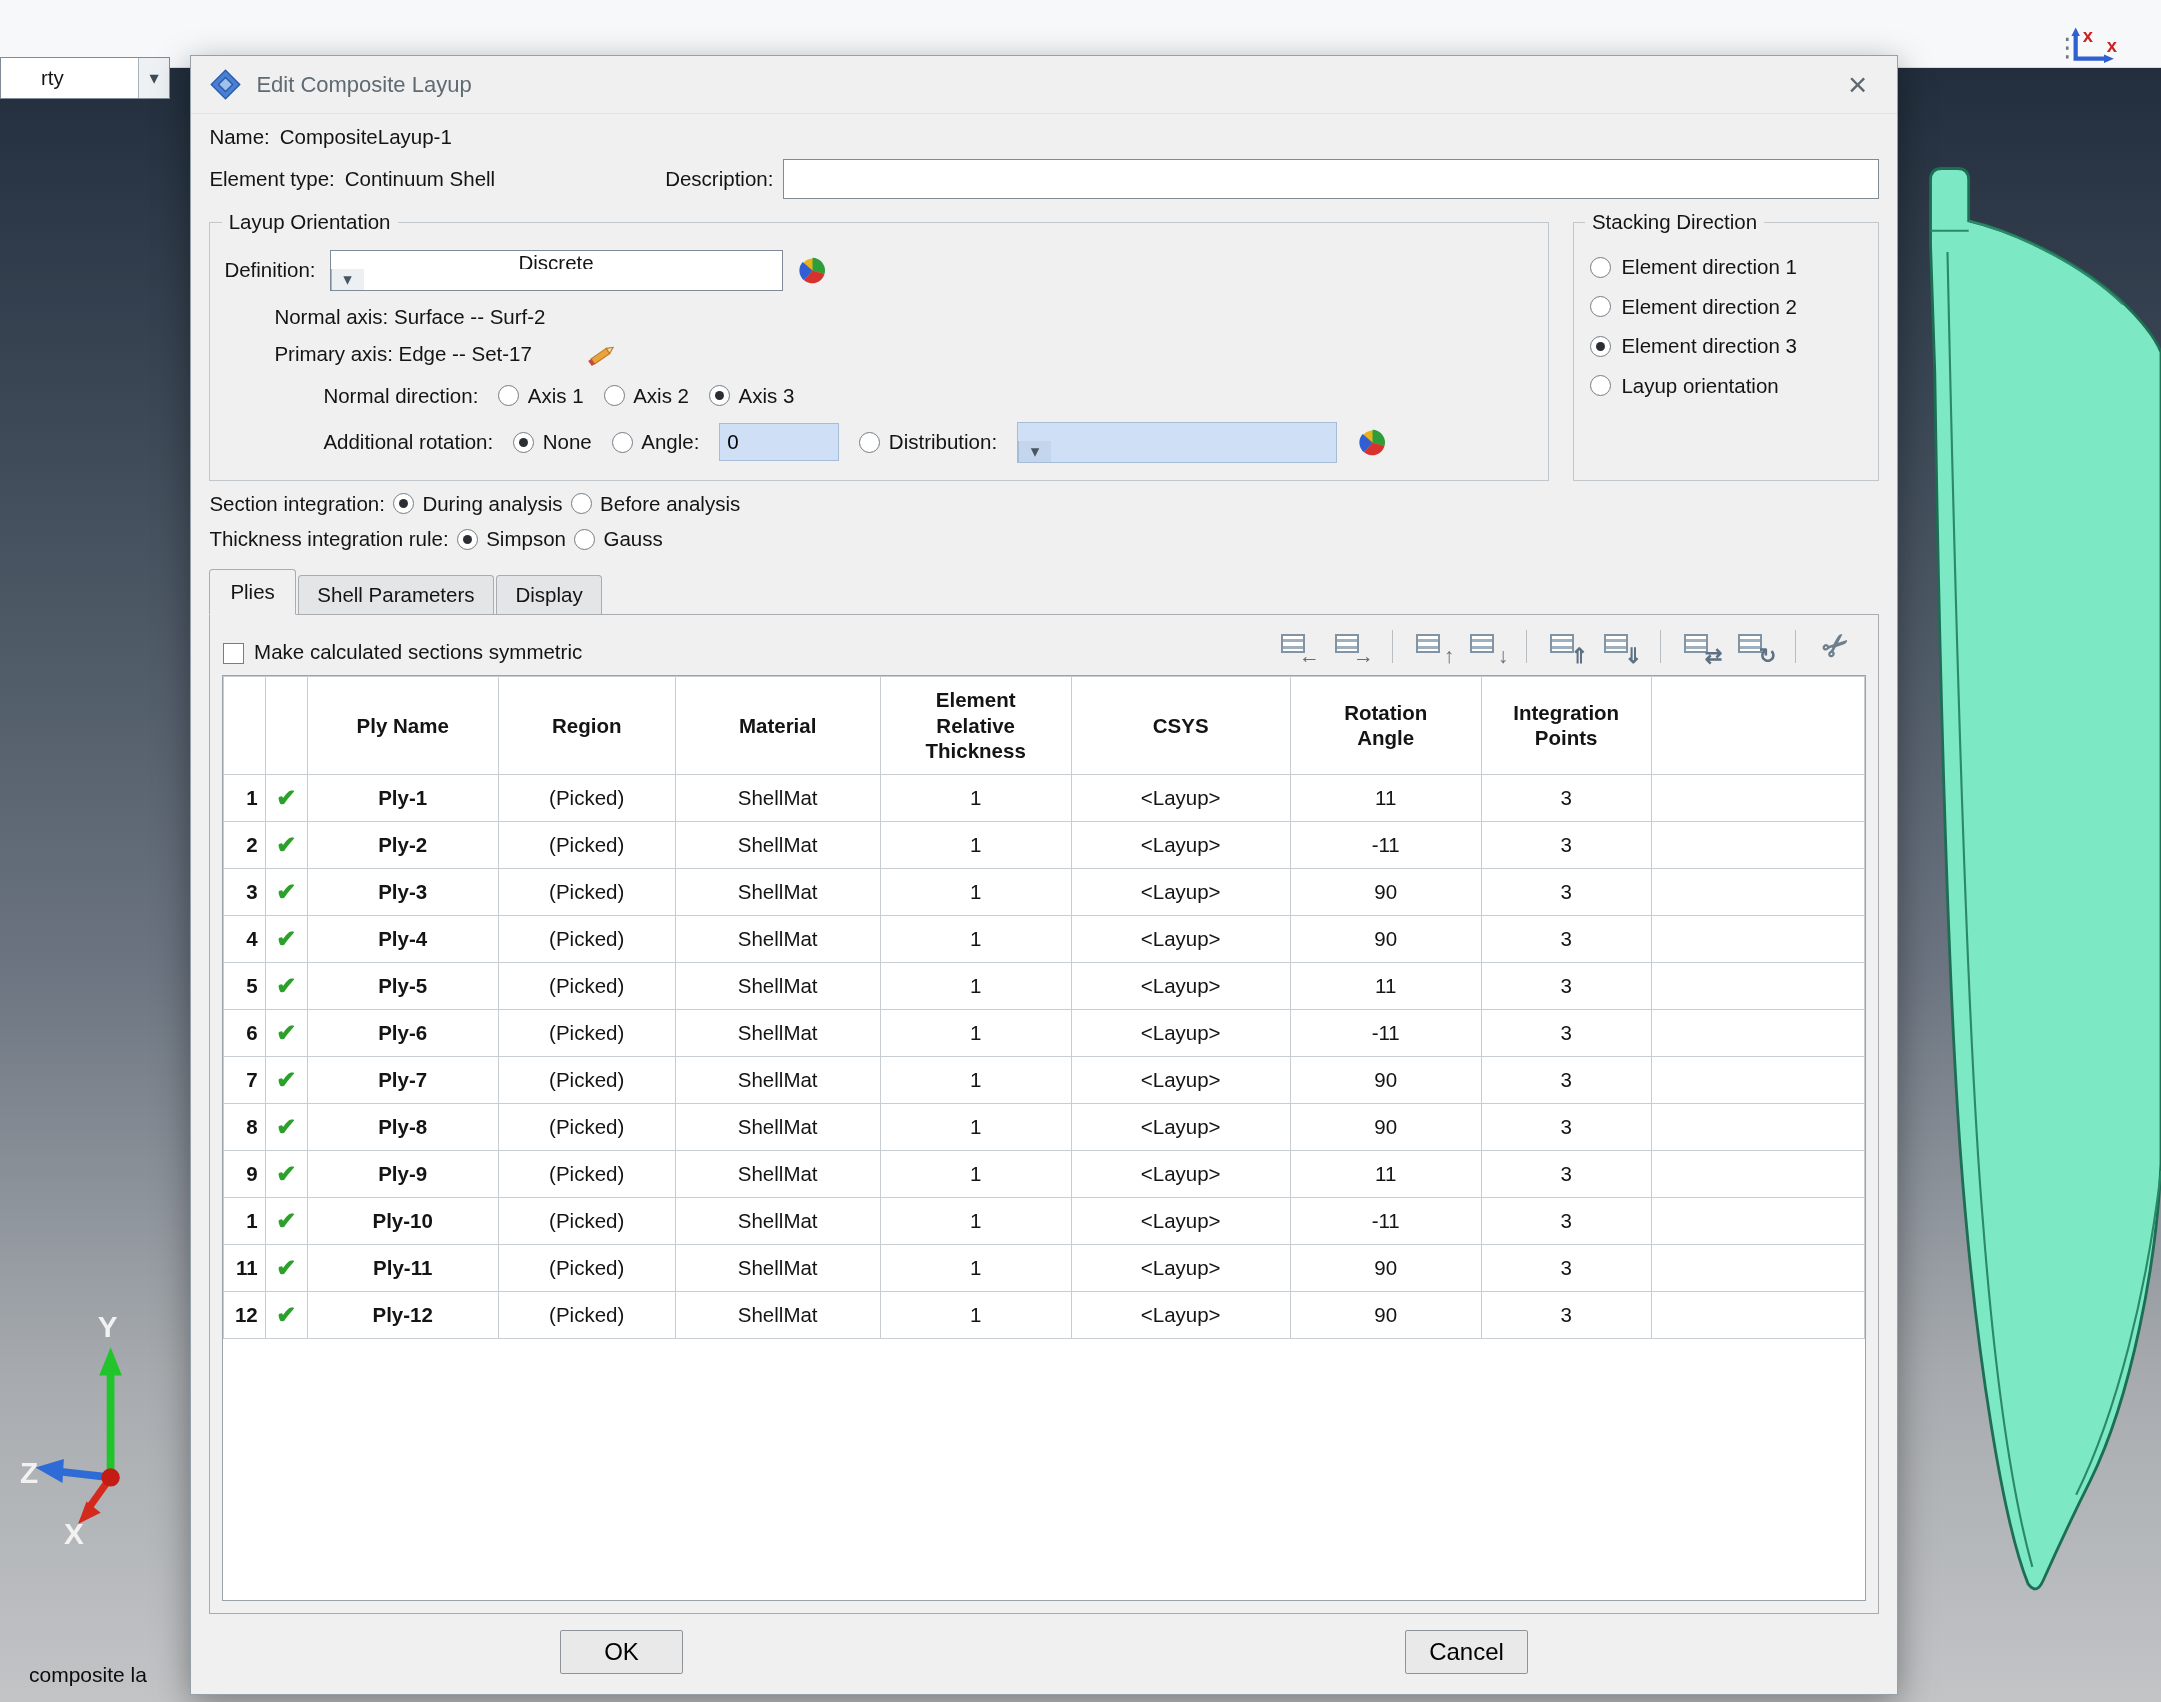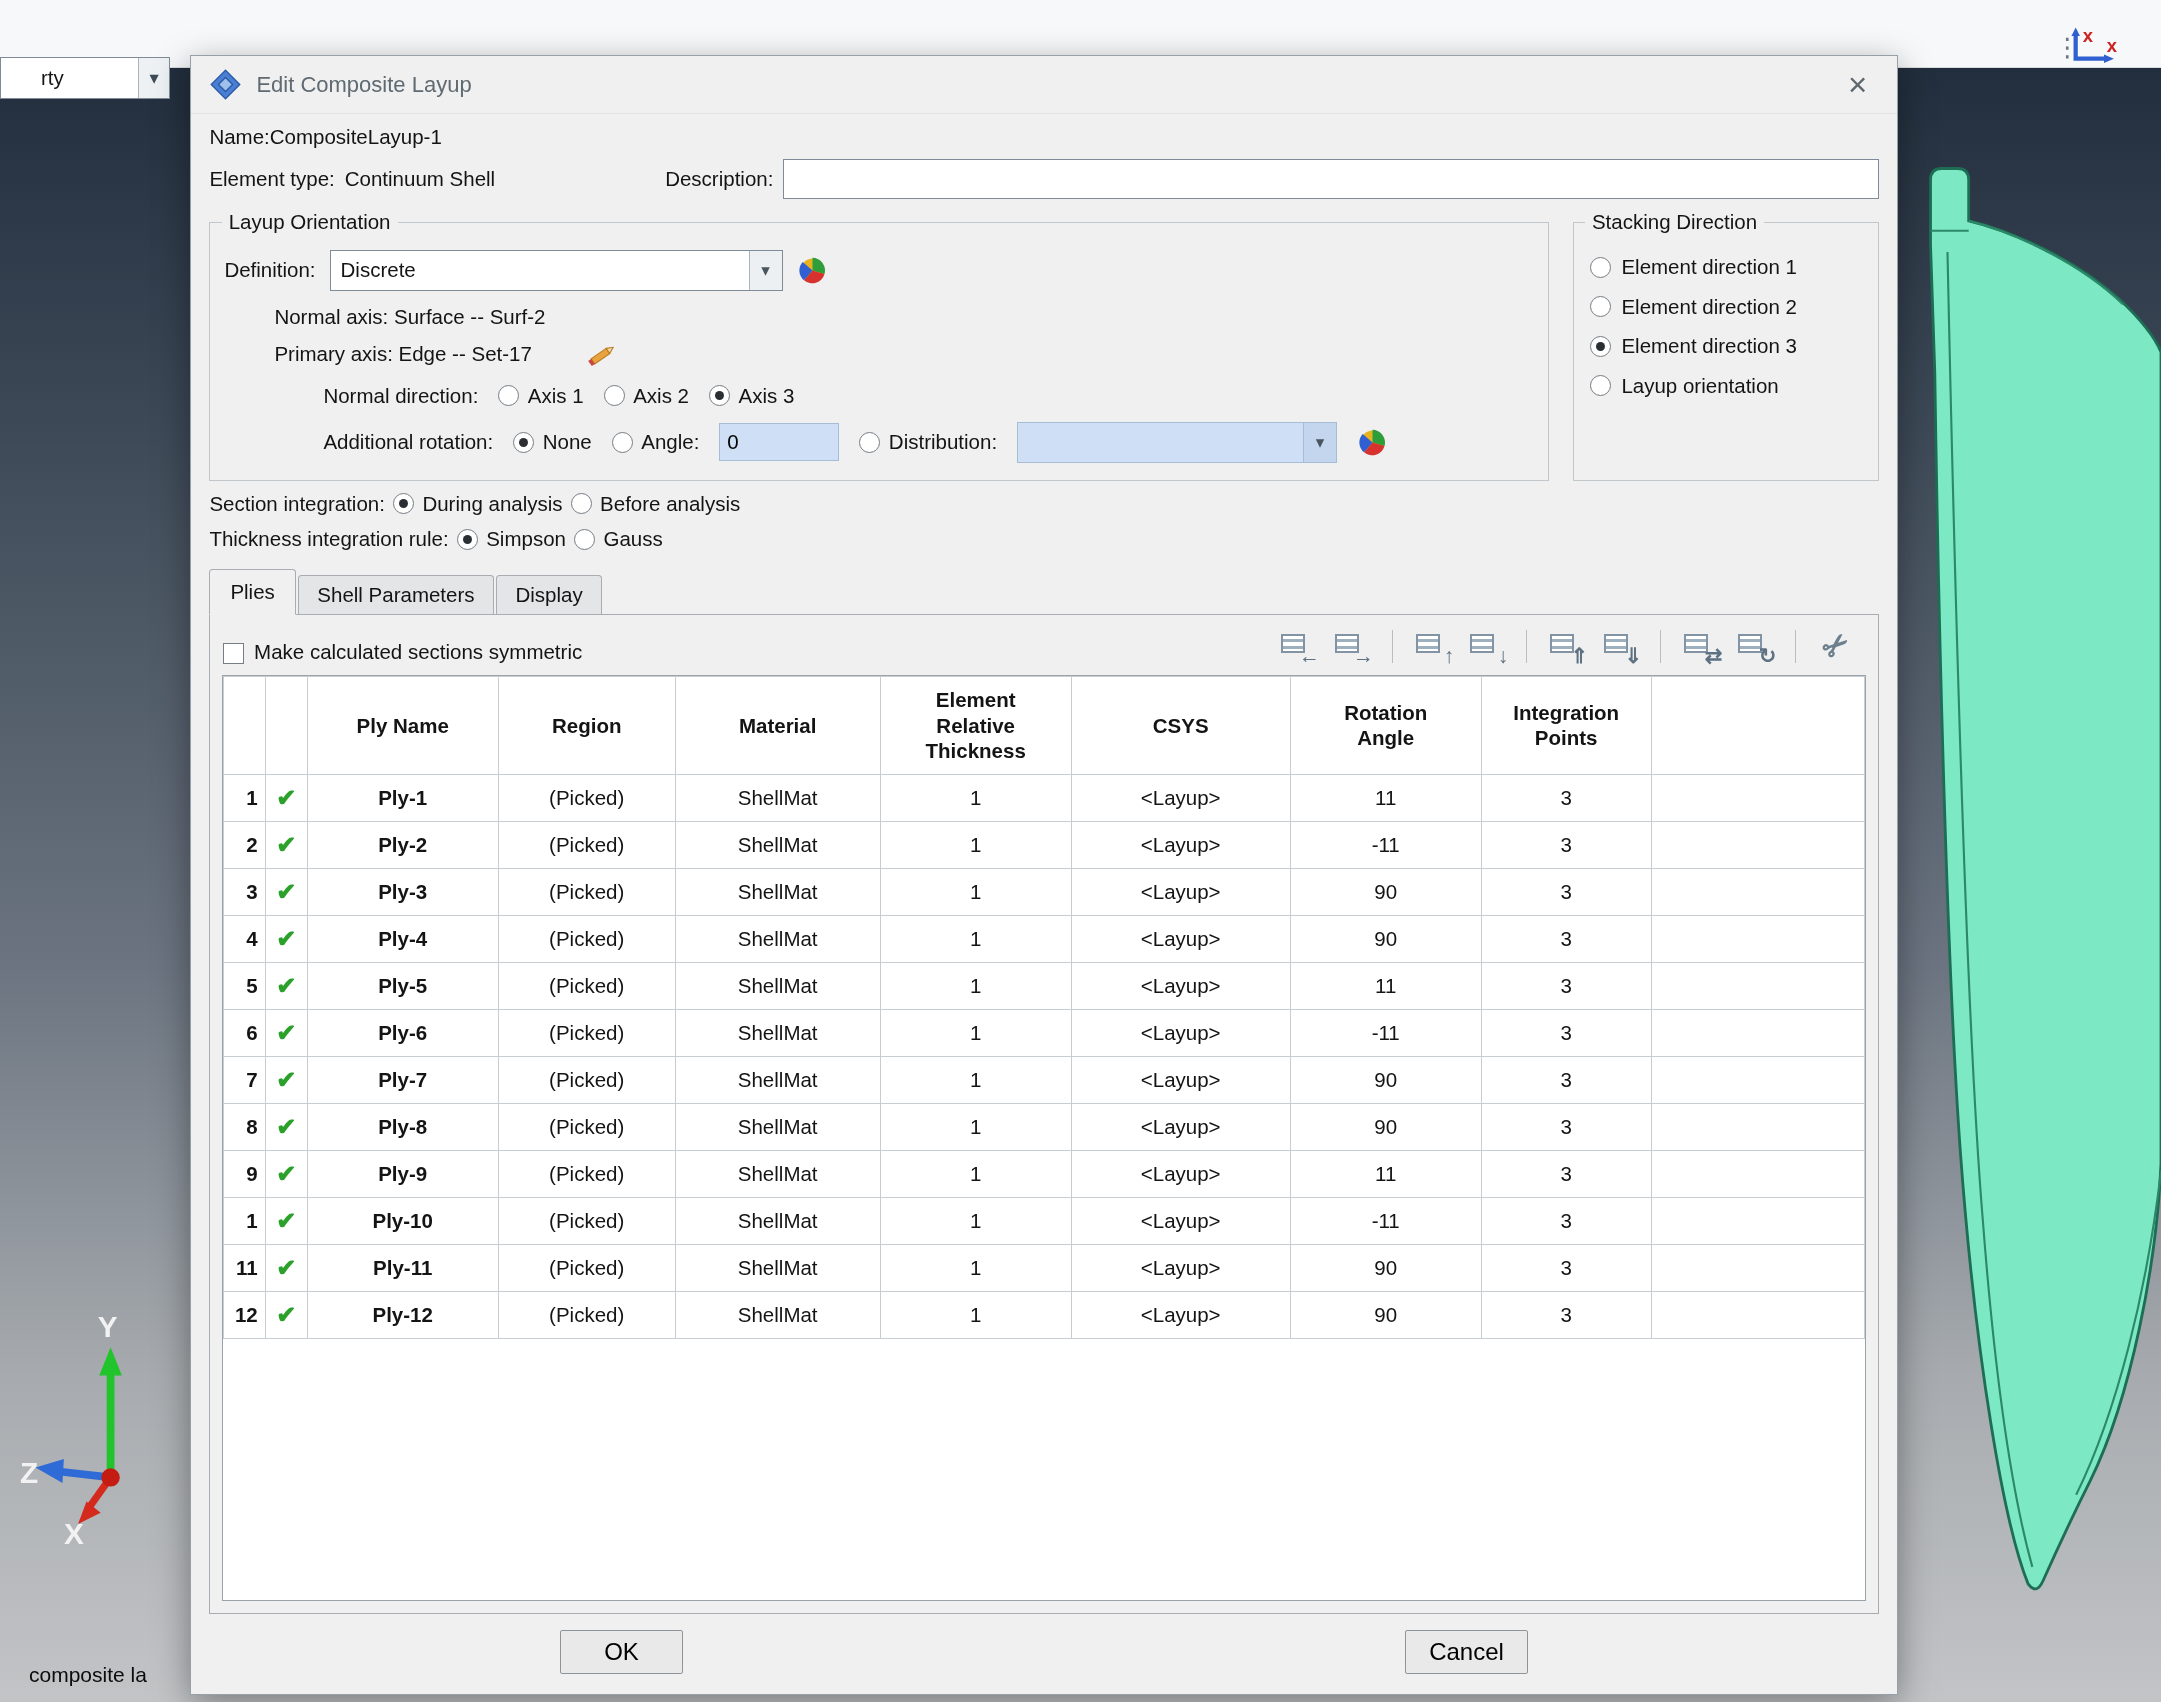--- a/index.html
+++ b/index.html
@@ -31,36 +31,36 @@
   
   .dialog { position:absolute; left:190px; top:55px; width:1708px; height:1640px;
     background:#f0f0f0; border:0.7px solid #96a0a8; box-shadow:0 8.5px 33px rgba(0,0,0,.38);
     display:flex; flex-direction:column; z-index:10; }
 
   .title-bar { height:58px; flex:0 0 auto; display:flex; align-items:center;
     padding:0 18.4px; gap:14px; border-bottom:0.7px solid #e2e2e2; }
   .title-text { color:#5f6a72; font-size:22px; flex:1; }
   .close-x { font-size:33px; color:#5d6770; width:42px; text-align:center; line-height:1; }
 
-  .name-row { padding:11.3px 18.4px 1.4px; display:flex; flex:0 0 auto; }
+  .name-row { padding:11.3px 18.4px 1.4px; display:flex; gap:10px; flex:0 0 auto; }
   .type-row { padding:8.5px 18.4px 5.7px; display:flex; align-items:center; flex:0 0 auto; }
   .type-value { margin-left:10px; }
   .spacer-240 { width:170px; flex:0 0 auto; }
   .text-input { height:40px; border:0.7px solid #7f8b96; background:#fff; font:inherit;
     padding:0 8.5px; flex:1; margin-left:10px; }
 
   .groups-row { display:flex; padding:17px 18.4px 5.7px; gap:24px; align-items:stretch; flex:0 0 auto; }
   .groupbox { position:relative; border:0.7px solid #c2c7cb; padding:21px 14px 11.3px; }
   .gb-label { position:absolute; top:-12.7px; left:11.3px; background:#f0f0f0; padding:0 7px; }
   .gb-layup { flex:1; }
   .gb-stack { width:306px; flex:0 0 auto; }
 
   .def-row { display:flex; align-items:center; gap:14px; margin:5.7px 0 14px; }
   .dropdown { width:453px; height:41px; background:#fff; border:0.7px solid #7f8b96;
-    display:flex; align-items:center; }
+    display:flex; align-items:center;flex-direction:column; }
   .dd-text { flex:1; padding:0 10px; white-space:nowrap; overflow:hidden; }
   .dd-btn { width:33px; align-self:stretch; border-left:0.7px solid #aab4bd; background:#edf0f3;
     display:flex; align-items:center; justify-content:center; color:#49565f; font-size:17px; }
   .dropdown.disabled { background:#cfe0f6; border-color:#a6bdd8; width:320px; }
   .dropdown.disabled .dd-btn { background:#c3d6ee; border-left-color:#a6bdd8; }
 
   .axis-line { margin:10px 0 10px 50px; display:flex; gap:11.3px; align-items:center; }
   .radio-row { margin:14px 0 5.7px 99px; display:flex; align-items:center; gap:20px; flex-wrap:nowrap; }
 
   .radio { width:21px; height:21px; border:1.4px solid #767d84; border-radius:50%;

